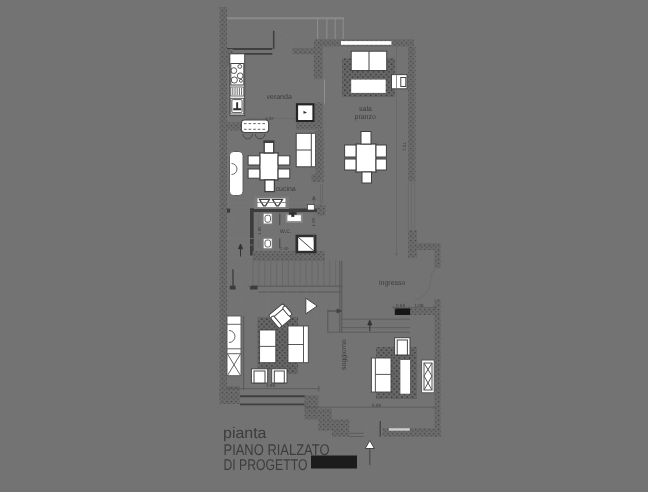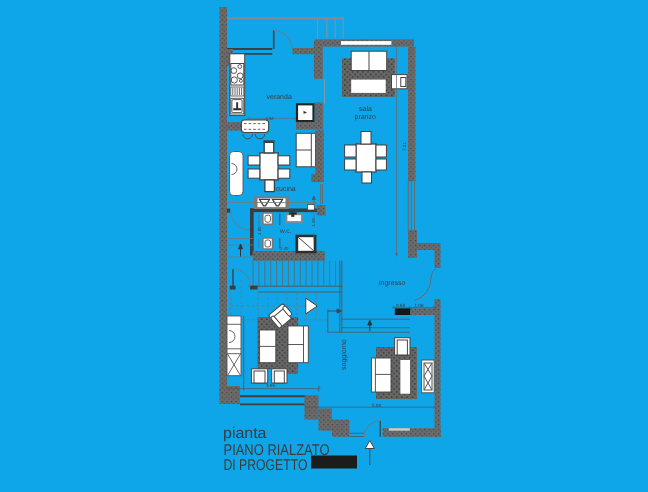--- a/index.html
+++ b/index.html
@@ -1,16 +1,16 @@
 <!DOCTYPE html>
 <html><head>
 <meta charset="utf-8">
 <style>
 html,body{margin:0;padding:0;background:#ffffff;}
-#page{position:relative;transform:translateZ(0);width:648px;height:492px;background:#0ea5e9;overflow:hidden;
+#page{position:relative;transform:translateZ(0);width:648px;height:492px;background:#737373;overflow:hidden;
 font-family:"Liberation Sans", sans-serif;-webkit-font-smoothing:antialiased;text-rendering:geometricPrecision;}
 svg{position:absolute;left:0;top:0;filter:opacity(0.999);}
 .t{font-family:"Liberation Sans", sans-serif;fill:#3c3c3c;opacity:0.999;}
 </style>
 </head>
 <body>
 <div id="page">
 <svg width="648" height="492" viewBox="0 0 648 492">
 <defs>
 <pattern id="wallp" width="4.6" height="4.6" patternUnits="userSpaceOnUse">

